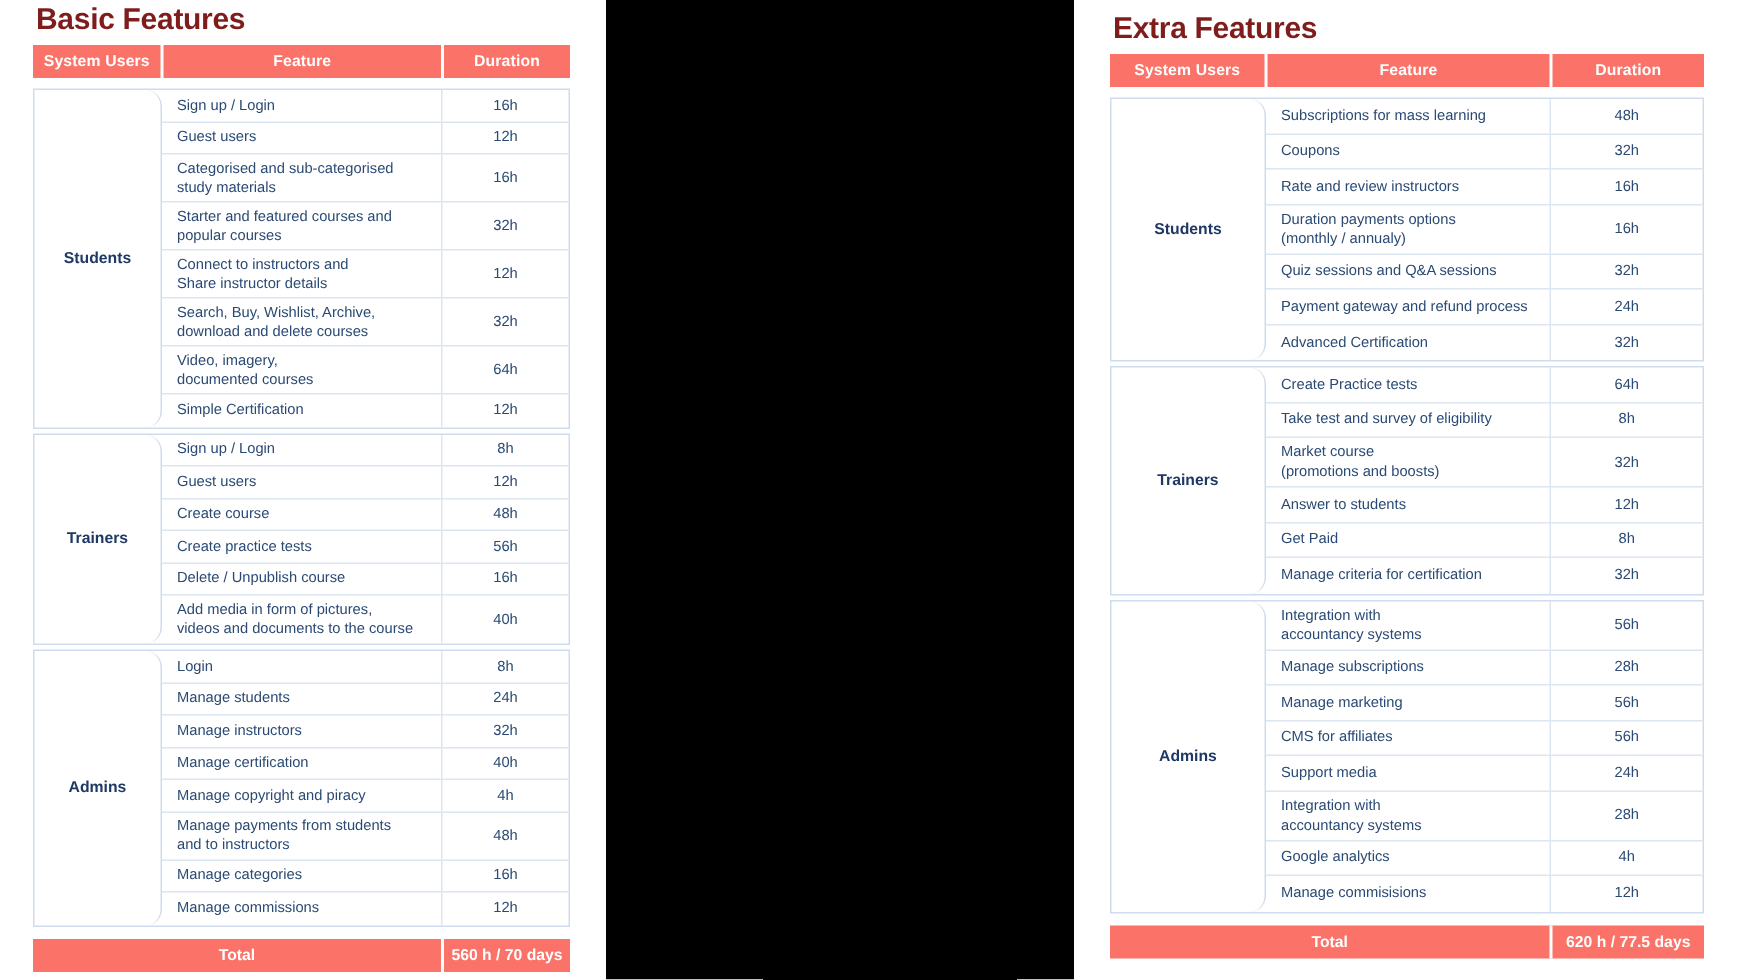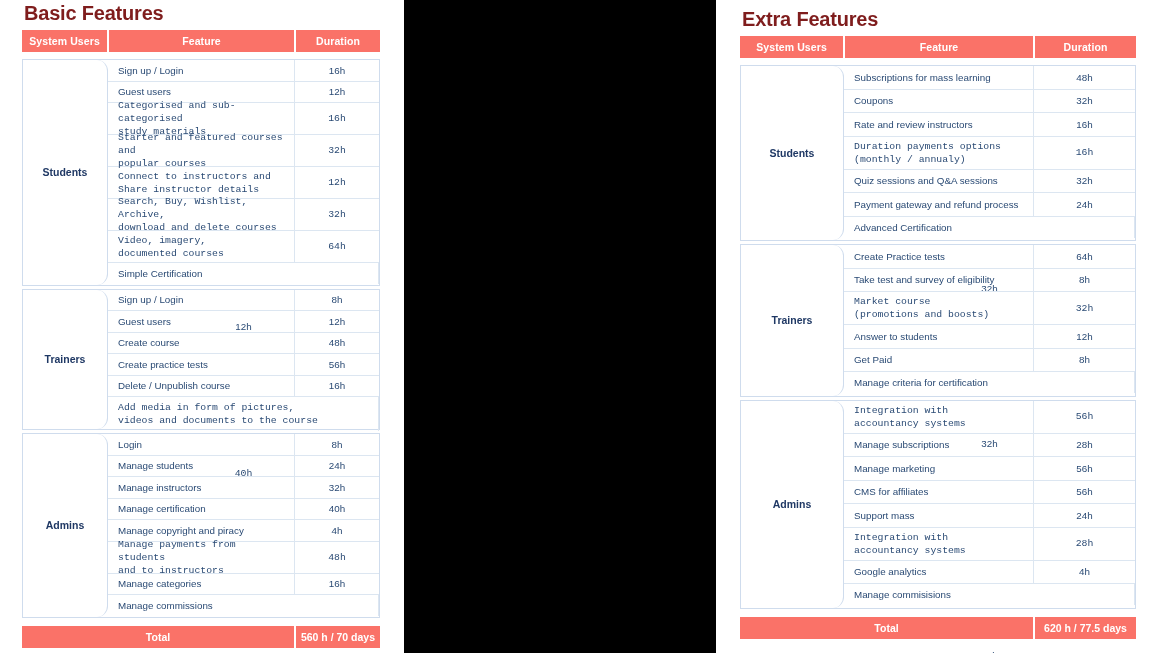--- a/index.html
+++ b/index.html
@@ -79,21 +79,21 @@
     justify-content: center;
     border-right: 1px solid #cfdced;
     color: #1f3864;
     font-size: 10.5px;
     font-weight: bold;
     text-align: right;
   }
   .group .rows { flex: 1 1 auto; display: flex; flex-direction: column; }
 
   .row { display: flex; border-bottom: 1px solid #dce6f1; }
-  .row:last-child { border-bottom: none; flex-direction: column; }
+  .row:last-child { border-bottom: none; }
 
   .row .feature {
     flex: 1 1 auto;
     padding: 4px 10px;
     color: #2a4a74;
     font-size: 9.8px;
     line-height: 13px;
     display: flex;
     align-items: center;
     border-right: 1px solid #dce6f1;
@@ -101,21 +101,21 @@
   .row .duration {
     color: #2a4a74;
     font-size: 9.8px;
     display: flex;
     align-items: center;
     justify-content: center;
     text-align: center;
   }
 
   .row.h1 { height: 21.5px; }
-  .row.h2 { height: 32px; font-family: Liberation Mono, monospace; }
+  .row.h2 { height: 32px; }
   .panel.right .row.h1 { height: 23.5px; }
   .panel.right .row.h2 { height: 33px; }
 
   
   .total {
     display: flex;
     height: 22px;
     background: #fa7268;
     margin-top: 8px;
   }
@@ -521,21 +521,21 @@
               <div class="feature">
                 <span>
                   <span class="nowrap-line">CMS for affiliates</span>
                 </span>
               </div>
               <div class="duration c-dur">56h</div>
             </div>
             <div class="row h1">
               <div class="feature">
                 <span>
-                  <span class="nowrap-line">Support mass</span>
+                  <span class="nowrap-line">Support media</span>
                 </span>
               </div>
               <div class="duration c-dur">24h</div>
             </div>
             <div class="row h2">
               <div class="feature">
                 <span>
                   <span class="nowrap-line">Integration with</span>
                   <span class="nowrap-line">accountancy systems</span>
                 </span>

